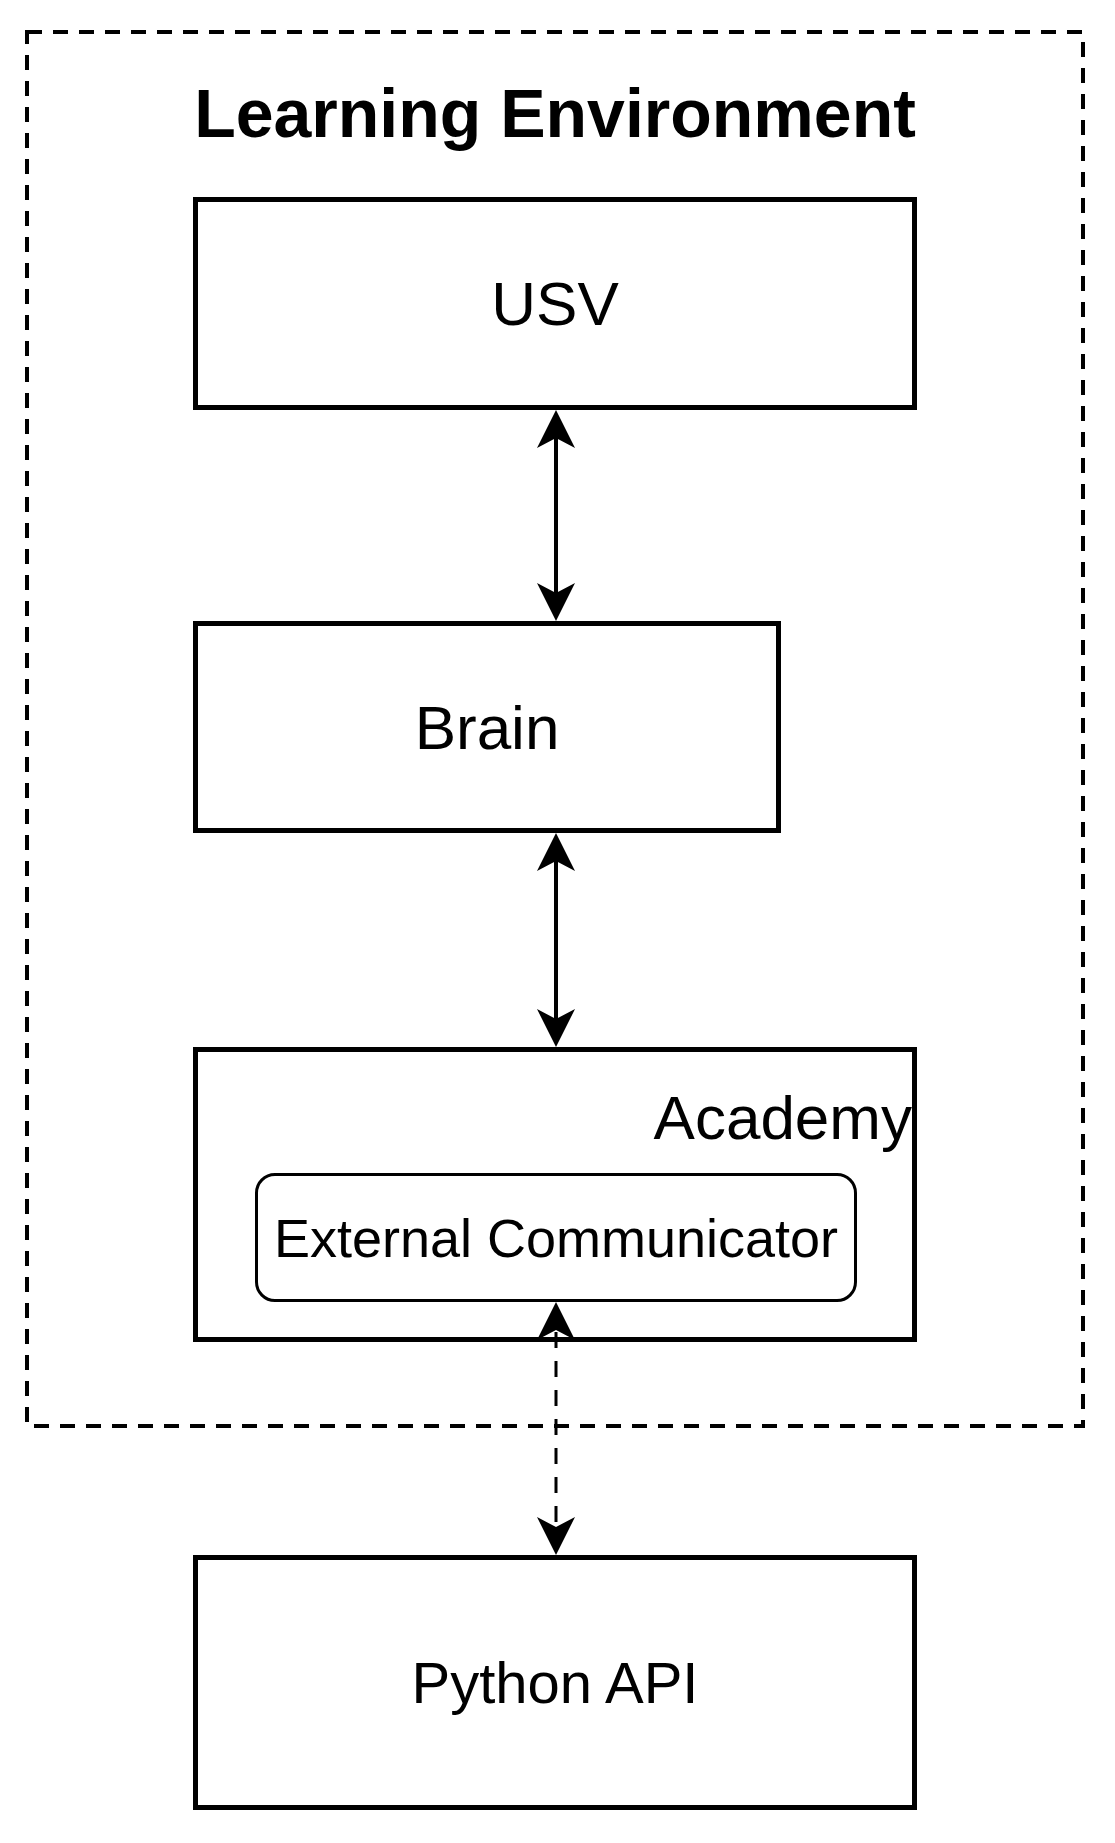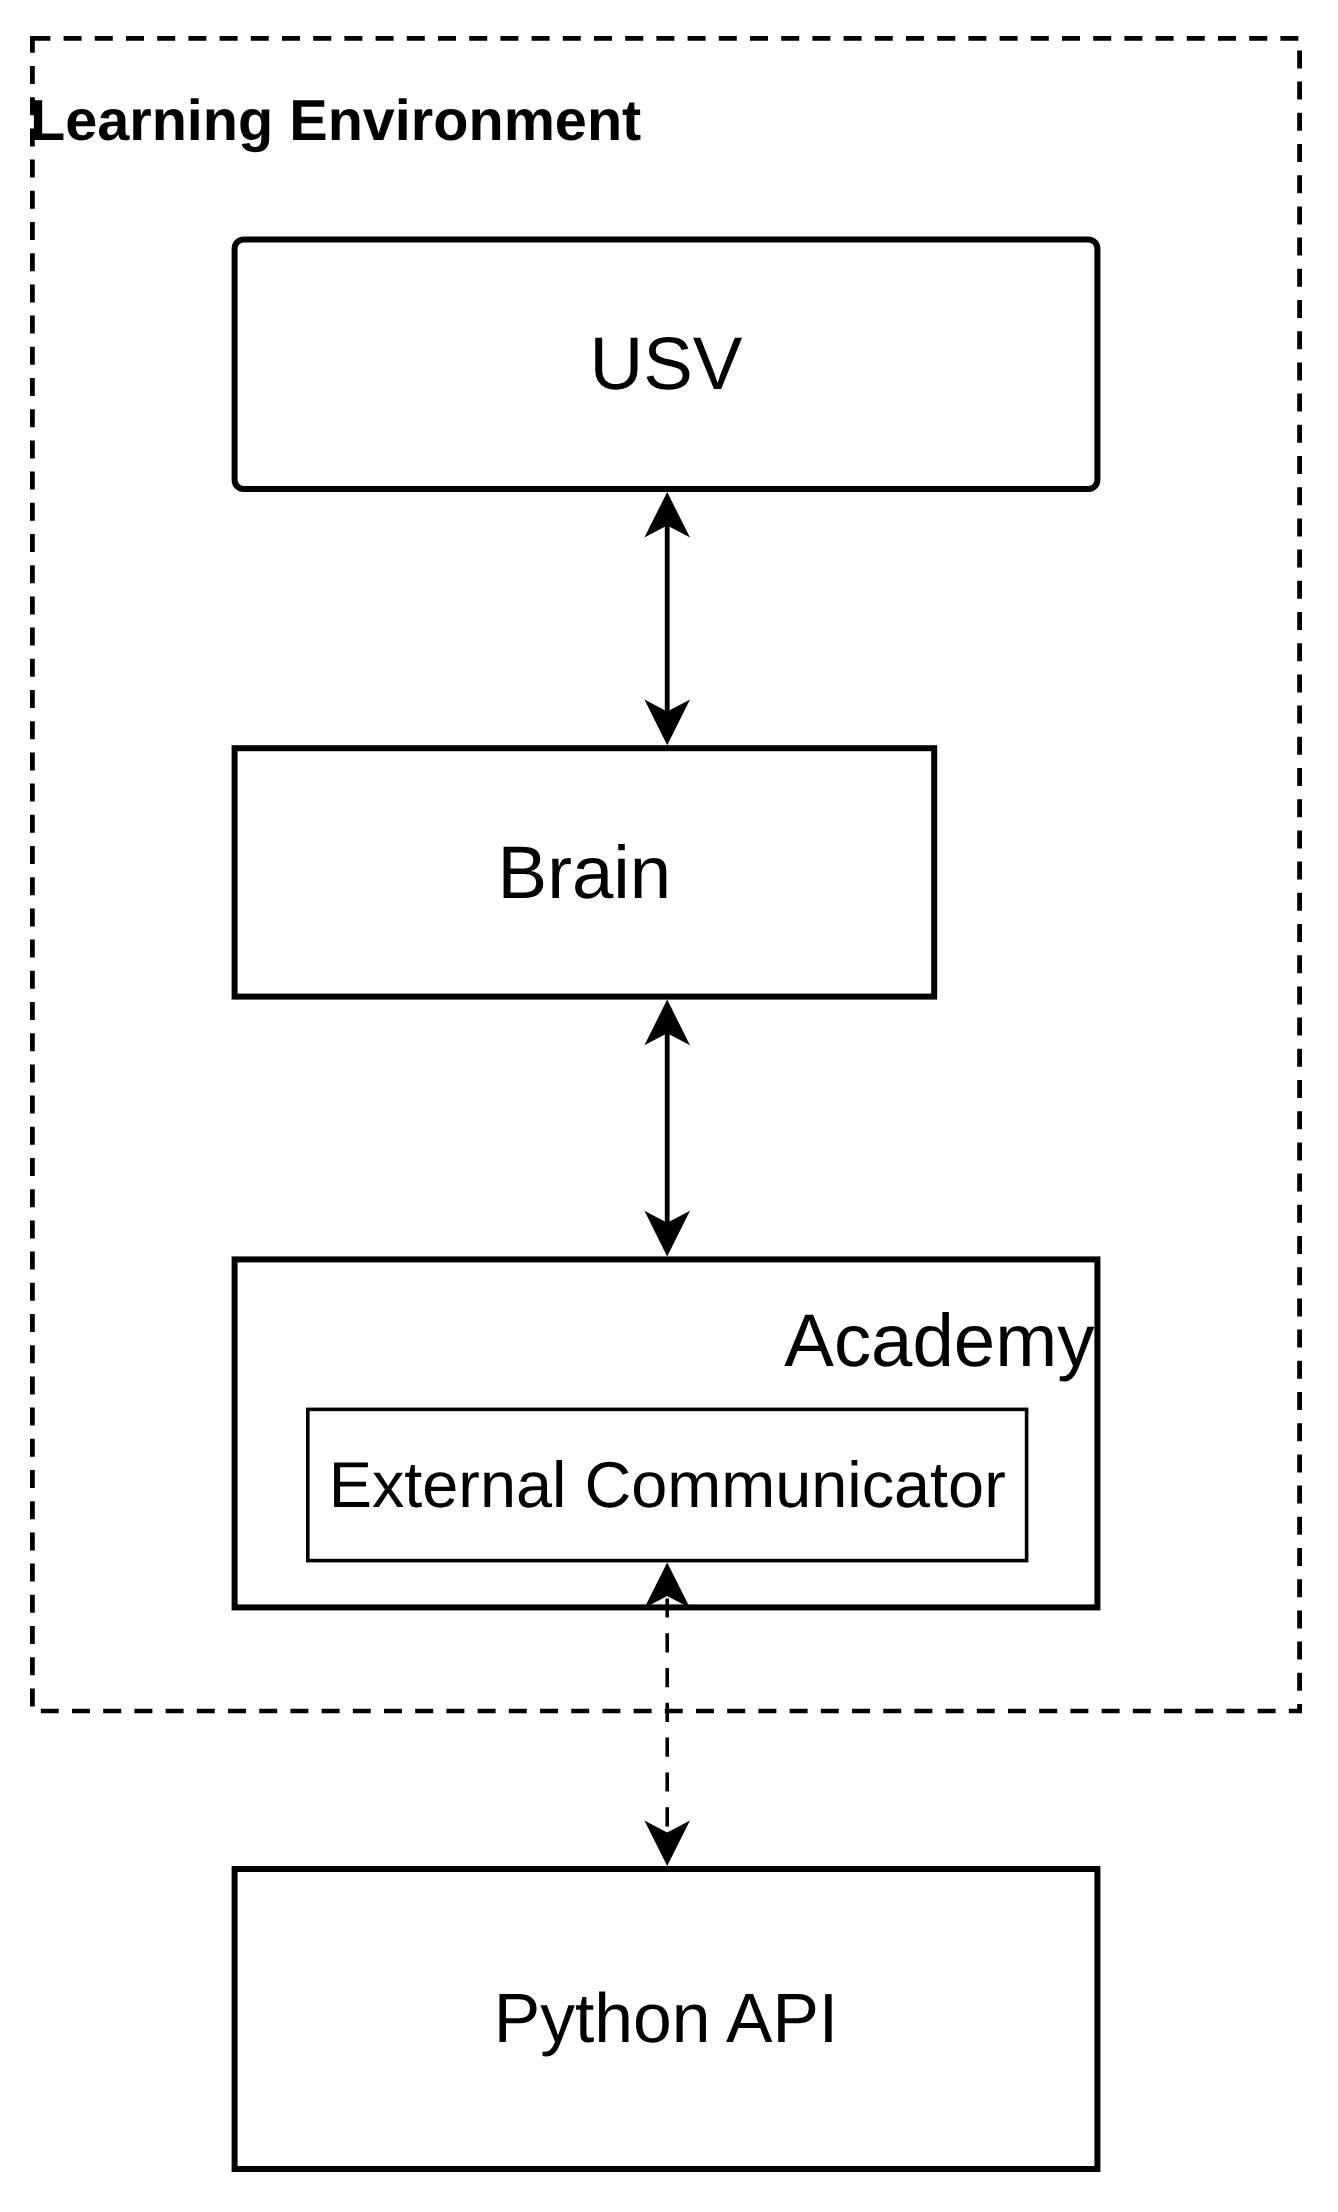--- a/index.html
+++ b/index.html
@@ -14,49 +14,51 @@
     background: #ffffff;
     font-family: "Liberation Sans", "DejaVu Sans", sans-serif;
     color: #000000;
     overflow: hidden;
   }
   .abs { position: absolute; }
   #boundary-title {
     left: 25px;
     top: 76px;
     width: 1060px;
-    font-size: 48px;
+    text-align: center;
+    font-size: 68px;
     font-weight: bold;
     letter-spacing: 0px;
     line-height: 1.1;
   }
   .node {
     background: #ffffff;
     border: 5px solid #000000;
     box-sizing: border-box;
     display: flex;
     align-items: center;
     justify-content: center;
     text-align: center;
   }
-  #node-usv    { left: 193px; top: 197px;  width: 724px; height: 213px; font-size: 62px; border-radius: 10px; }
+  #node-usv    { left: 193px; top: 197px;  width: 724px; height: 213px; font-size: 62px; }
   #node-brain  { left: 193px; top: 621px;  width: 588px; height: 212px; font-size: 62px; }
   #node-academy{ left: 193px; top: 1047px; width: 724px; height: 295px; font-size: 62px;
                  display: block; }
   #academy-label {
     position: absolute;
     top: 30px;
     left: 0;
     width: 100%;
     text-align: right;
   }
   #node-external-communicator {
     left: 255px; top: 1173px; width: 602px; height: 129px;
     border-width: 3px;
     font-size: 54px;
+    border-radius: 20px;
   }
   #node-python-api {
     left: 193px; top: 1555px; width: 724px; height: 255px;
     font-size: 58px; font-weight: normal;
   }
   svg.arrow, svg.boundary { display: block; }
 </style>
 </head>
 <body>
 

